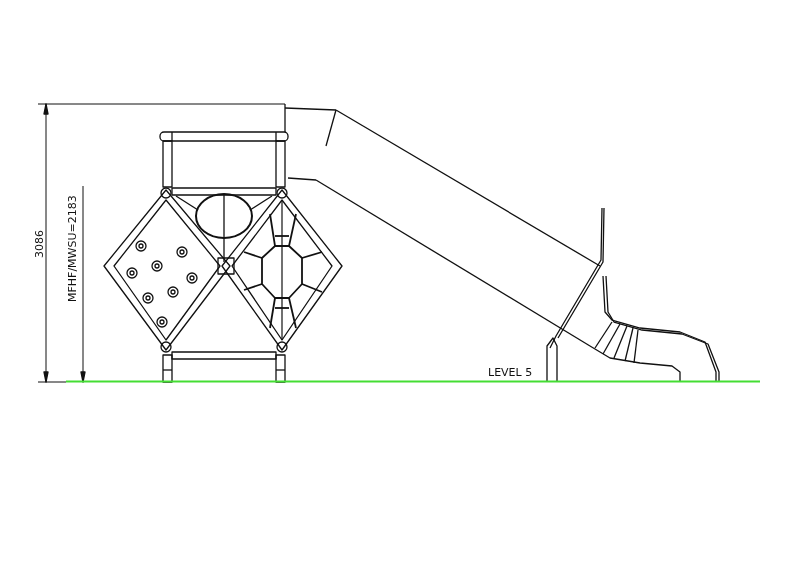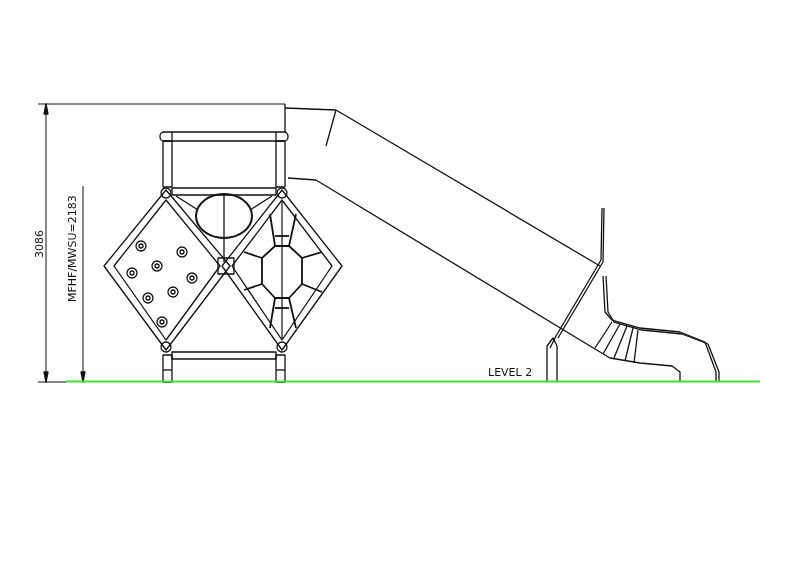--- a/index.html
+++ b/index.html
@@ -120,13 +120,13 @@
       <polyline points="547,382 547,346 553,338 557,346 557,382"></polyline>
     </g>
   </g>
 
   <line x1="66" y1="381.5" x2="760" y2="381.5" stroke="#44dd33" stroke-width="2"></line>
   <line x1="38" y1="382" x2="66" y2="382" stroke="#111" stroke-width="1"></line>
 </svg>
 
 <span class="lbl rot" style="left:33px; top:258px;">3086</span>
 <span class="lbl rot" style="left:66px; top:302px;">MFHF/MWSU=2183</span>
-<span class="lbl" style="left:488px; top:366px;">LEVEL 2</span>
+<span class="lbl" style="left:488px; top:366px;">LEVEL 5</span>
 
 </body></html>

